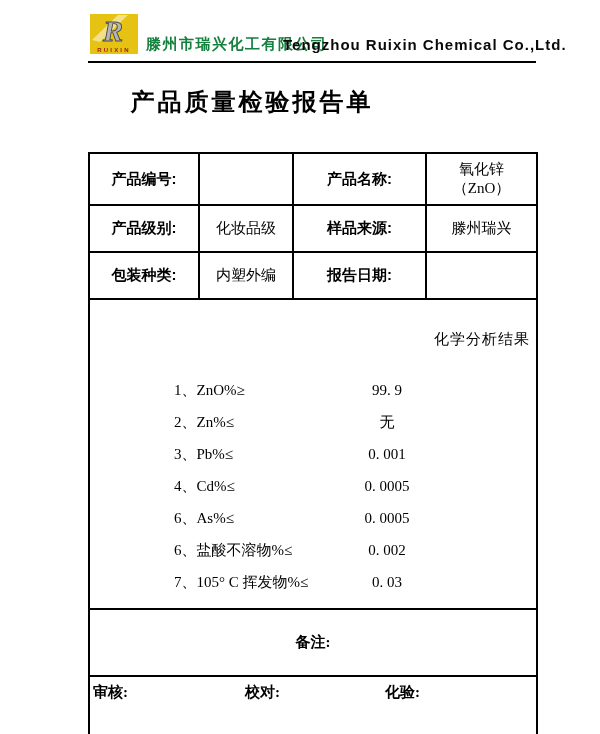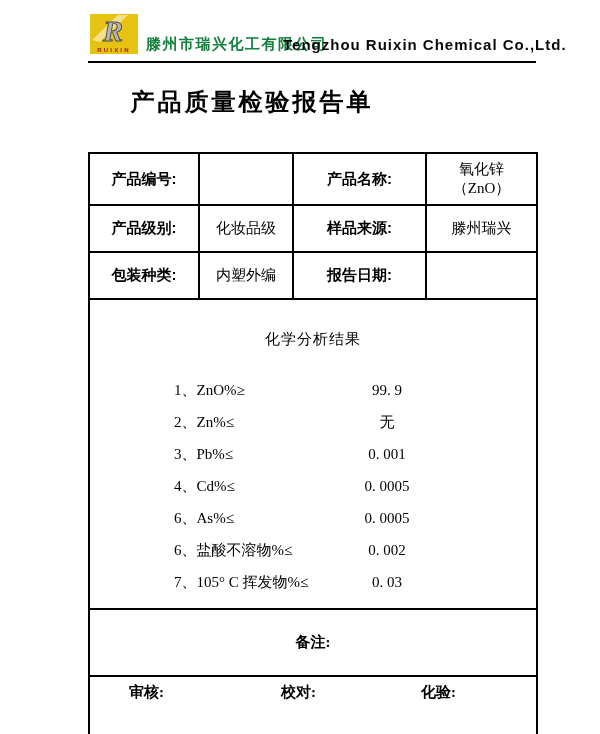--- a/index.html
+++ b/index.html
@@ -85,21 +85,21 @@
 
   
   td.analysis-cell {
     height: 296px;
     vertical-align: top;
     text-align: left;
     border-bottom: 3px solid #000;
   }
   .analysis-heading {
     padding-top: 20px;
-    text-align: center;
+    text-align: right;
     font-size: 15px;
     letter-spacing: 1px;
   }
   .analysis-items { margin-top: 25px; }
   .a-item {
     position: relative;
     height: 32px;
     line-height: 32px;
     font-size: 15px;
   }
@@ -116,21 +116,21 @@
   }
 
   
   td.sign-cell {
     height: 68px;
     border-top: 3px solid #000;
     position: relative;
     vertical-align: top;
     text-align: left;
   }
-  .sign-item { position: absolute; top: 6px; font-weight: 600; font-size: 15px; margin-left: 36px; }
+  .sign-item { position: absolute; top: 6px; font-weight: 600; font-size: 15px; }
   .sign-0 { left: 3px; }
   .sign-1 { left: 155px; }
   .sign-2 { left: 295px; }
 </style>
 </head>
 <body>
 
 <div class="page">
 
   <div class="logo">

